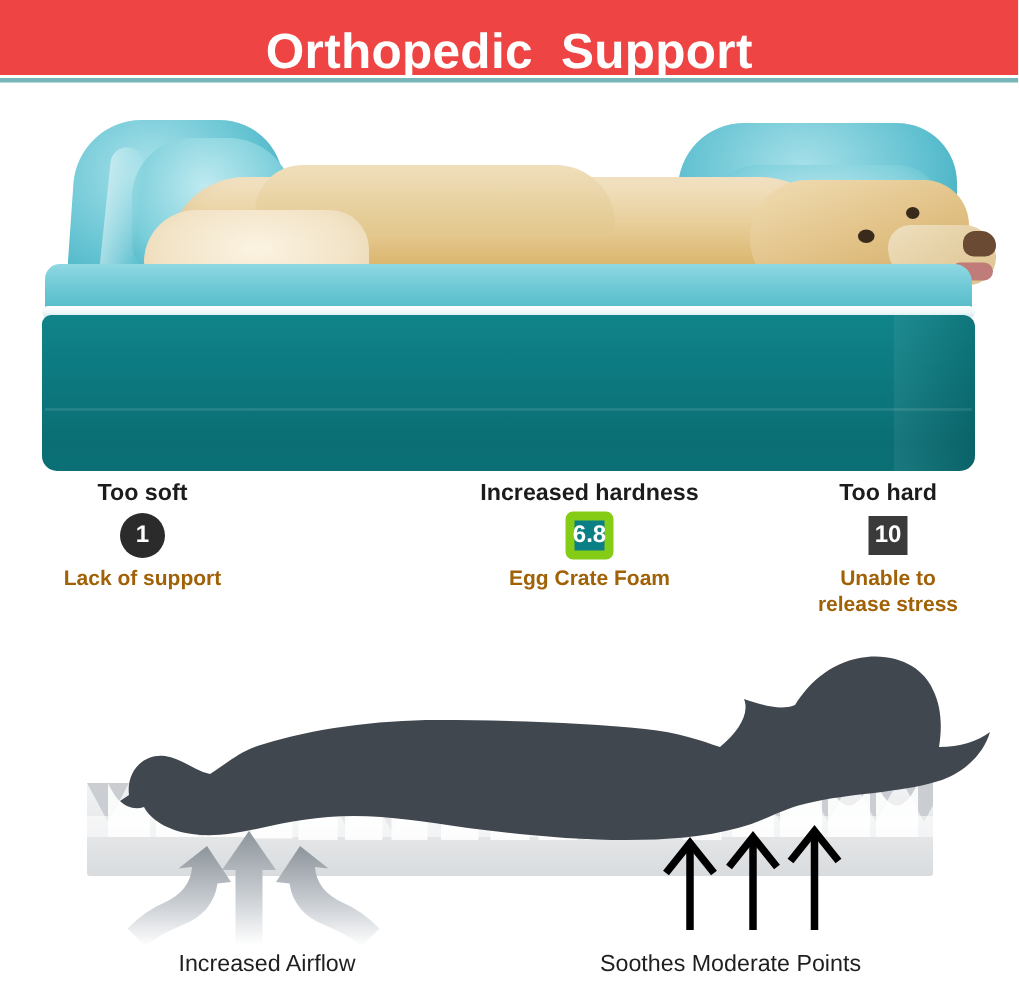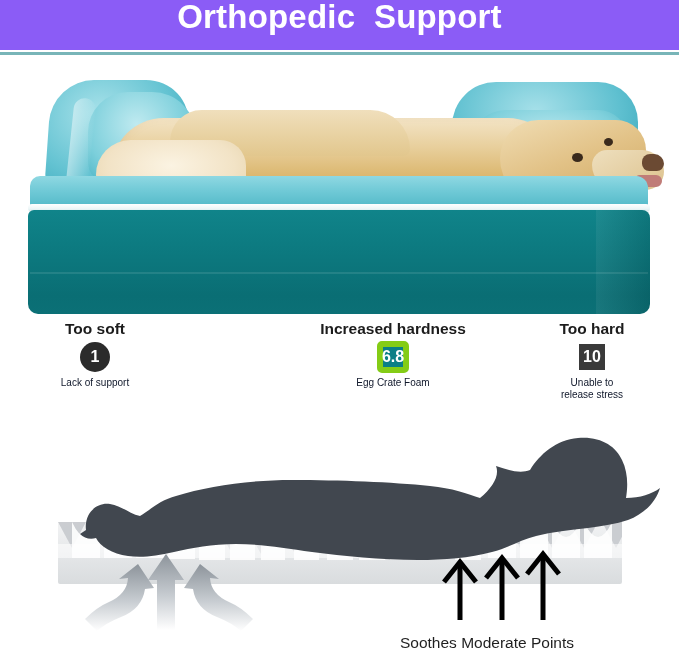--- a/index.html
+++ b/index.html
@@ -20,23 +20,23 @@
     background: #ffffff;
   }
 
   
   .banner {
     position: absolute;
     left: 0;
     top: 0;
     width: 679px;
     height: 50px;
-    background: #8b5cf6;
+    background: #ef4444;
     display: flex;
-    align-items: flex-start;
+    align-items: flex-end;
     justify-content: center;
   }
   .banner-title {
     color: #ffffff;
     font-size: 33px;
     font-weight: bold;
     letter-spacing: 0.2px;
     line-height: 1;
     white-space: pre;
     font-family: "Liberation Sans", sans-serif;
@@ -307,23 +307,23 @@
   .marker.square-dark {
     width: 30px;
     height: 30px;
     border-radius: 2px;
     background: #3a3a3a;
     border: 2px solid #ffffff;
     font-size: 16px;
     box-sizing: border-box;
   }
   .stop-bottom-label {
-    font-size: 10px;
-    font-weight: normal;
-    color: #0f172a;
+    font-size: 14px;
+    font-weight: bold;
+    color: #a16207;
     line-height: 1.22;
     margin-top: 3px;
     white-space: pre-line;
   }
 
   
   .foam {
     position: absolute;
     left: 0;
     top: 418px;
@@ -523,16 +523,17 @@
         </g>
         <g>
           <line x1="543" y1="202" x2="543" y2="138"></line>
           <polyline points="527,156 543,136 559,156" stroke-width="5" stroke-linejoin="miter"></polyline>
         </g>
       </g>
     </svg>
   </div>
 
   <div class="captions">
+    <div class="caption airflow">Increased Airflow</div>
     <div class="caption pressure">Soothes Moderate Points</div>
   </div>
 
 </div>
 
 </body></html>

